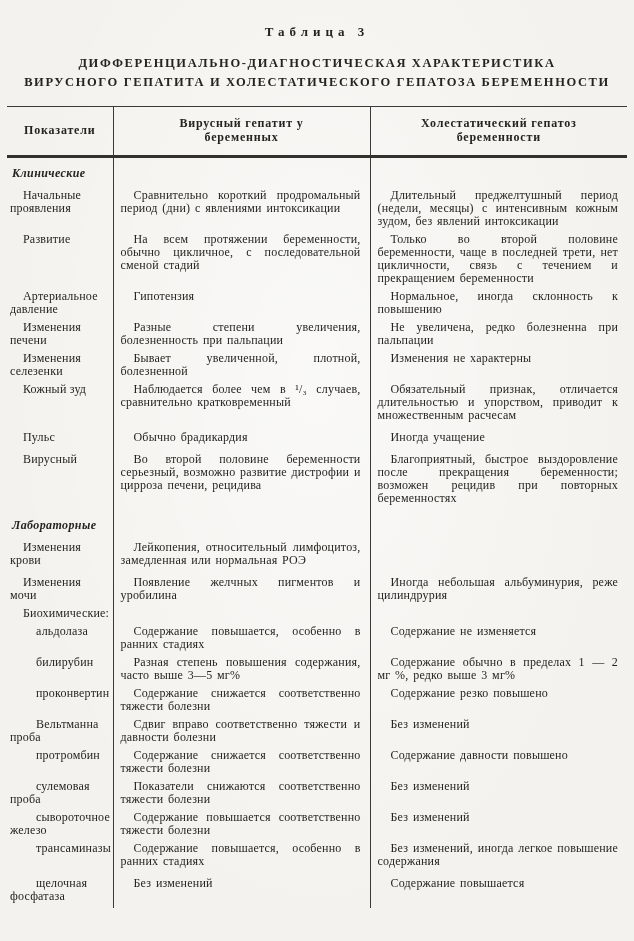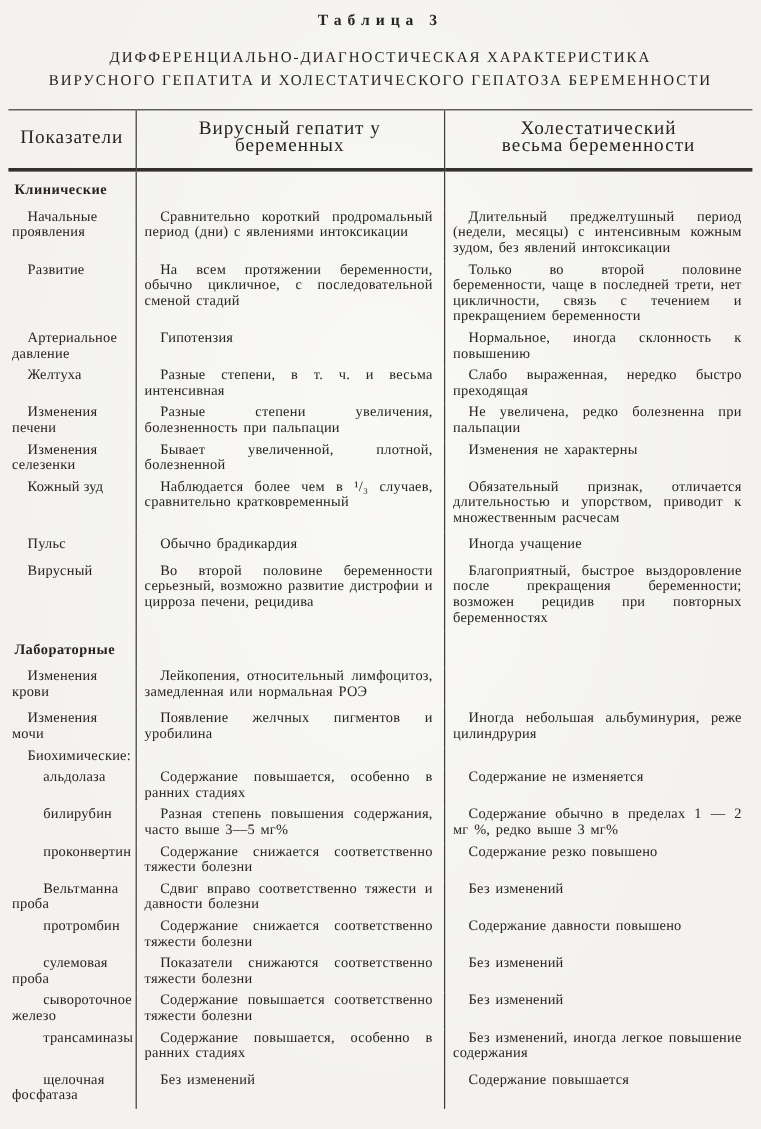--- a/index.html
+++ b/index.html
@@ -14,46 +14,46 @@
     font-family: "Liberation Serif", "DejaVu Serif", serif;
     color: #262420;
   }
   .page { padding-top: 9px; }
 
   
   .tab-label {
     text-align: center;
     font-size: 13px; font-weight: bold;
     letter-spacing: 5px;
-    margin: 0 0 14px 0;
+    margin: 15px 0 14px 0;
   }
   .title {
     text-align: center;
-    font-size: 12.5px; font-weight: normal;
+    font-size: 12.5px; font-weight: bold;
     letter-spacing: 1.6px;
     line-height: 19px;
     margin: 14px 14px;
   }
 
   
   table.diag {
     border-collapse: collapse;
     table-layout: fixed;
     width: 620px;
     margin: 14px 0 0 7px;
   }
   col.c1 { width: 106px; }
   col.c2 { width: 257px; }
   col.c3 { width: 257px; }
 
   thead th {
     border-top: 1.5px solid #3c3a36;
     border-bottom: 3px solid #33312d;
-    font-weight: normal;
-    font-size: 16px;
+    font-weight: bold;
+    font-size: 12px;
     letter-spacing: 0.8px;
     line-height: 14px;
     text-align: center;
     vertical-align: middle;
     padding: 9px 2px 11px 2px;
   }
   thead th span { display: inline-block; }
   th.h2 span { max-width: 160px; }
   th.h3 span { max-width: 185px; }
   td.b2, td.b3, th.h2, th.h3 { border-left: 1.5px solid #3c3a36; }
@@ -77,21 +77,21 @@
     word-spacing: 1.5px;
   }
   tr.first-row td { padding-top: 12px; }
 
   
   p.lbl         { text-indent: 13px; }
   p.lbl-sub     { text-indent: 26px; }
   p.lbl-section { text-indent: 2px; font-weight: bold; letter-spacing: 0.4px; }
   p.lbl-subsect { text-indent: 13px; }
 
-  tr.section td    { padding-top: 9px; padding-bottom: 9px; }
+  tr.section td    { padding-top: 9px; padding-bottom: 9px; font-style: italic; }
   tr.spacer-top td { padding-top: 4px; margin-left: 17px; }
 </style>
 </head>
 <body>
 
 <div class="page">
 
   <p class="tab-label">Таблица 3</p>
   <h1 class="title"><span>ДИФФЕРЕНЦИАЛЬНО-ДИАГНОСТИЧЕСКАЯ ХАРАКТЕРИСТИКА</span><br>
     <span>ВИРУСНОГО ГЕПАТИТА И ХОЛЕСТАТИЧЕСКОГО ГЕПАТОЗА БЕРЕМЕННОСТИ</span></h1>
@@ -99,21 +99,21 @@
   <table class="diag">
     <colgroup>
         <col class="c1">
         <col class="c2">
         <col class="c3">
       </colgroup>
     <thead>
       <tr>
         <th class="h1"><span>Показатели</span></th>
         <th class="h2"><span>Вирусный гепатит у беременных</span></th>
-        <th class="h3"><span>Холестатический весьма беременности</span></th>
+        <th class="h3"><span>Холестатический гепатоз беременности</span></th>
       </tr>
     </thead>
     <tbody>
 
       <tr class="section first-row">
         <td class="b1">
             <p class="lbl-section">Клинические</p>
           </td>
         <td class="b2">
             <p></p>
@@ -152,31 +152,20 @@
             <p class="lbl">Артериальное давление</p>
           </td>
         <td class="b2">
             <p>Гипотензия</p>
           </td>
         <td class="b3">
             <p>Нормальное, иногда склонность к повышению</p>
           </td>
       </tr>
 
-      <tr>
-        <td class="b1">
-            <p class="lbl">Желтуха</p>
-          </td>
-        <td class="b2">
-            <p>Разные степени, в т. ч. и весьма интенсивная</p>
-          </td>
-        <td class="b3">
-            <p>Слабо выраженная, нередко быстро преходящая</p>
-          </td>
-      </tr>
 
       <tr>
         <td class="b1">
             <p class="lbl">Изменения печени</p>
           </td>
         <td class="b2">
             <p>Разные степени увеличения, болезненность при пальпации</p>
           </td>
         <td class="b3">
             <p>Не увеличена, редко болезненна при пальпации</p>

